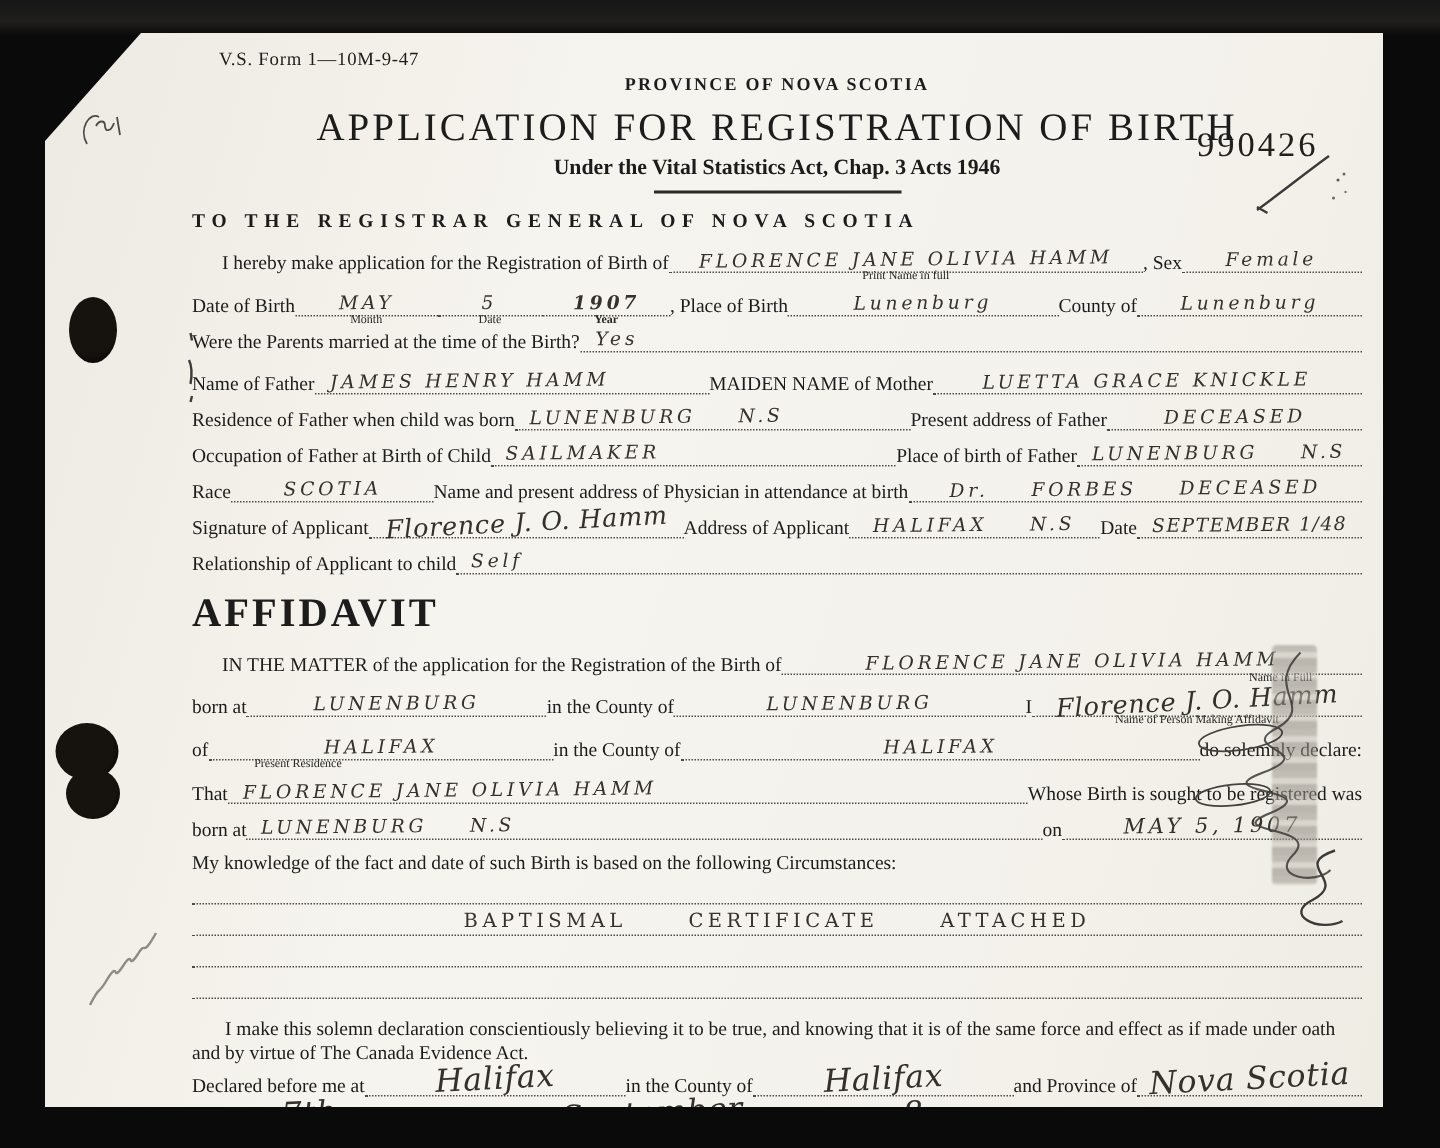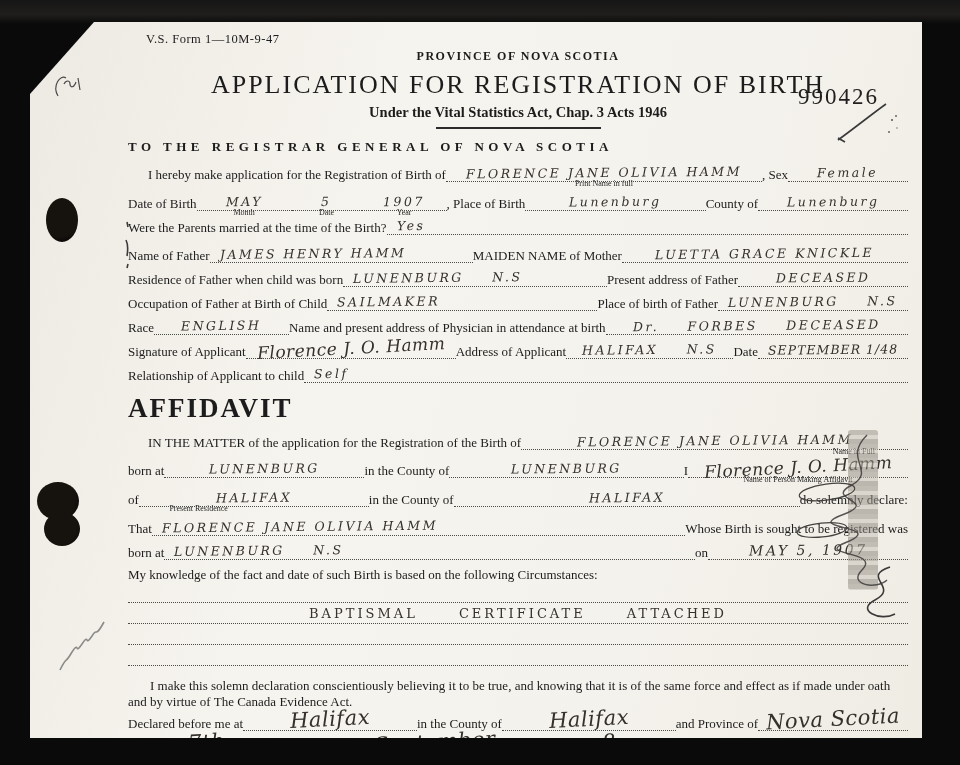--- a/index.html
+++ b/index.html
@@ -28,21 +28,21 @@
 
   
   .frow{display:flex;align-items:flex-end;white-space:nowrap;margin-top:7px;line-height:15px;}
   .lbl{flex:0 0 auto;}
   .bl{flex:1 1 auto;border-bottom:1.5px dotted #4b4b46;position:relative;text-align:center;min-width:0;height:16px;}
   .bl.left{text-align:left;padding-left:10px;}
   .sub{position:absolute;left:50%;top:15px;transform:translateX(-50%);
        font-size:8px;line-height:8px;color:#262626;letter-spacing:0;}
   .sub.right{left:86%;}
   .sub.atleft{left:26%;}
-  .w70{flex:0 0 70px;} .w85{flex:0 0 85px;} .w95{flex:0 0 95px;}
+  .w70{flex:0 0 70px;} .w85{flex:0 0 85px;font-weight:bold;} .w95{flex:0 0 95px;}
   .w120{flex:0 0 120px;} .w135{flex:0 0 135px;} .w150{flex:0 0 150px;}
   .w170{flex:0 0 170px;} .w190{flex:0 0 190px;} .w200{flex:0 0 200px;}
   .w210{flex:0 0 210px;} .w220{flex:0 0 220px;} .w230{flex:0 0 230px;} .w40{flex:0 0 40px;}
 
   
   .hw{font-family:"DejaVu Serif", serif;font-style:italic;letter-spacing:2.5px;
       font-size:12.5px;color:#35312c;display:inline-block;transform:rotate(-.6deg);}
   .sig{font-family:"DejaVu Serif", serif;font-style:italic;font-size:17px;color:#35302b;
       display:inline-block;transform:rotate(-3deg);letter-spacing:.5px;line-height:10px;}
   .sig.big{font-size:21px;}
@@ -163,21 +163,21 @@
       </span>
       <span class="lbl">Place of birth of Father</span>
       <span class="bl w190">
         <span class="hw wide">LUNENBURG N.S</span>
       </span>
     </div>
 
     <div class="frow">
       <span class="lbl">Race</span>
       <span class="bl w135">
-        <span class="hw">ENGLISH</span>
+        <span class="hw">SCOTIA</span>
       </span>
       <span class="lbl">Name and present address of Physician in attendance at birth</span>
       <span class="bl">
         <span class="hw wide">Dr. FORBES DECEASED</span>
       </span>
     </div>
 
     <div class="frow">
       <span class="lbl">Signature of Applicant</span>
       <span class="bl w210">

